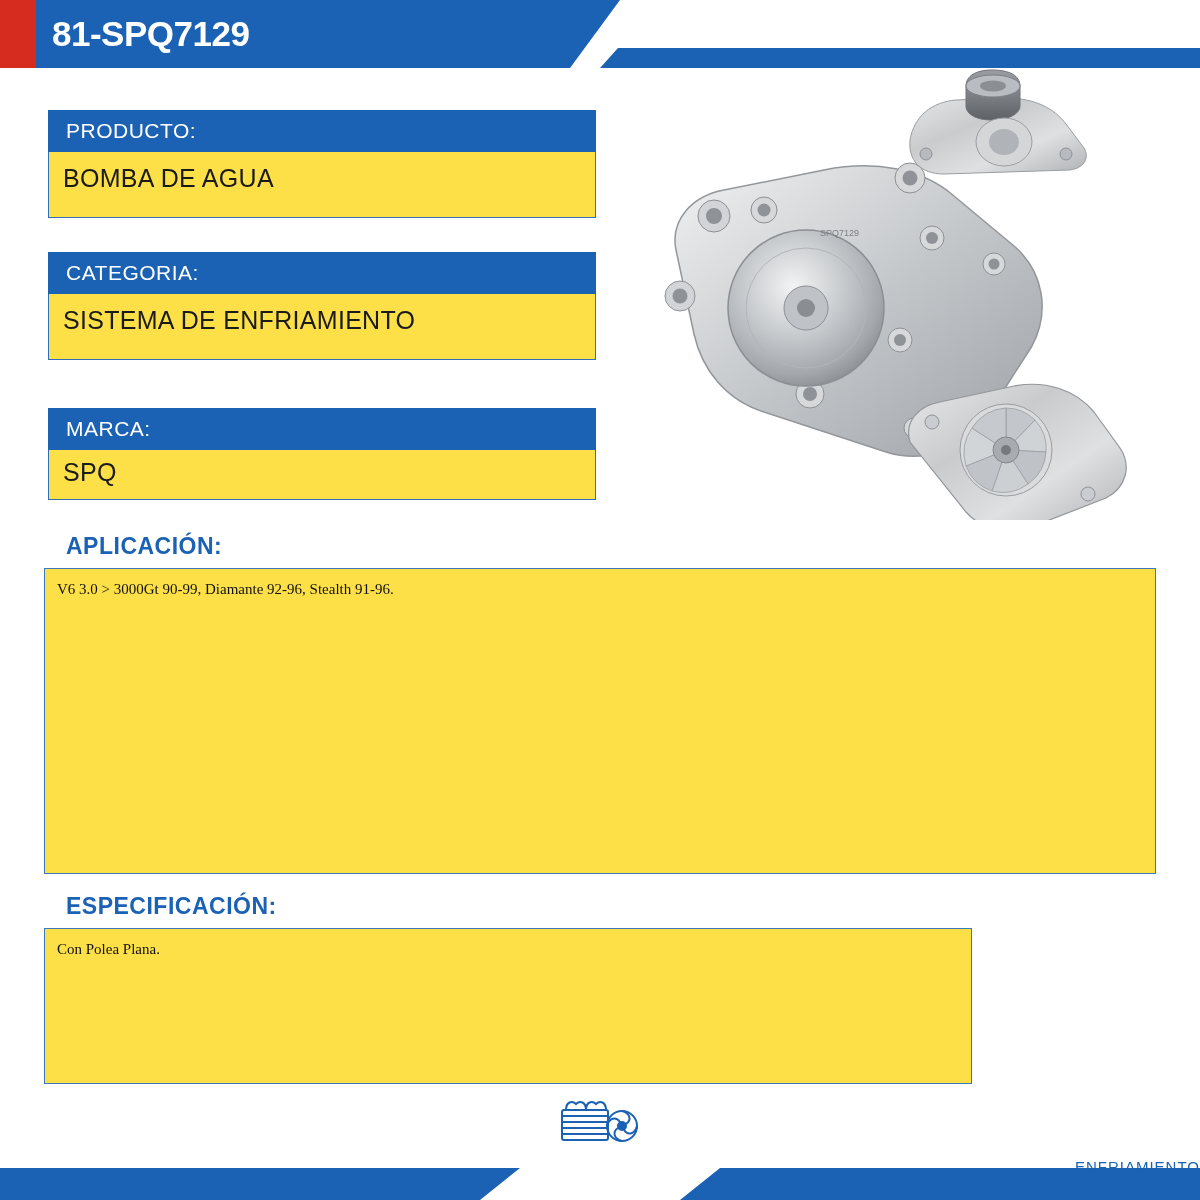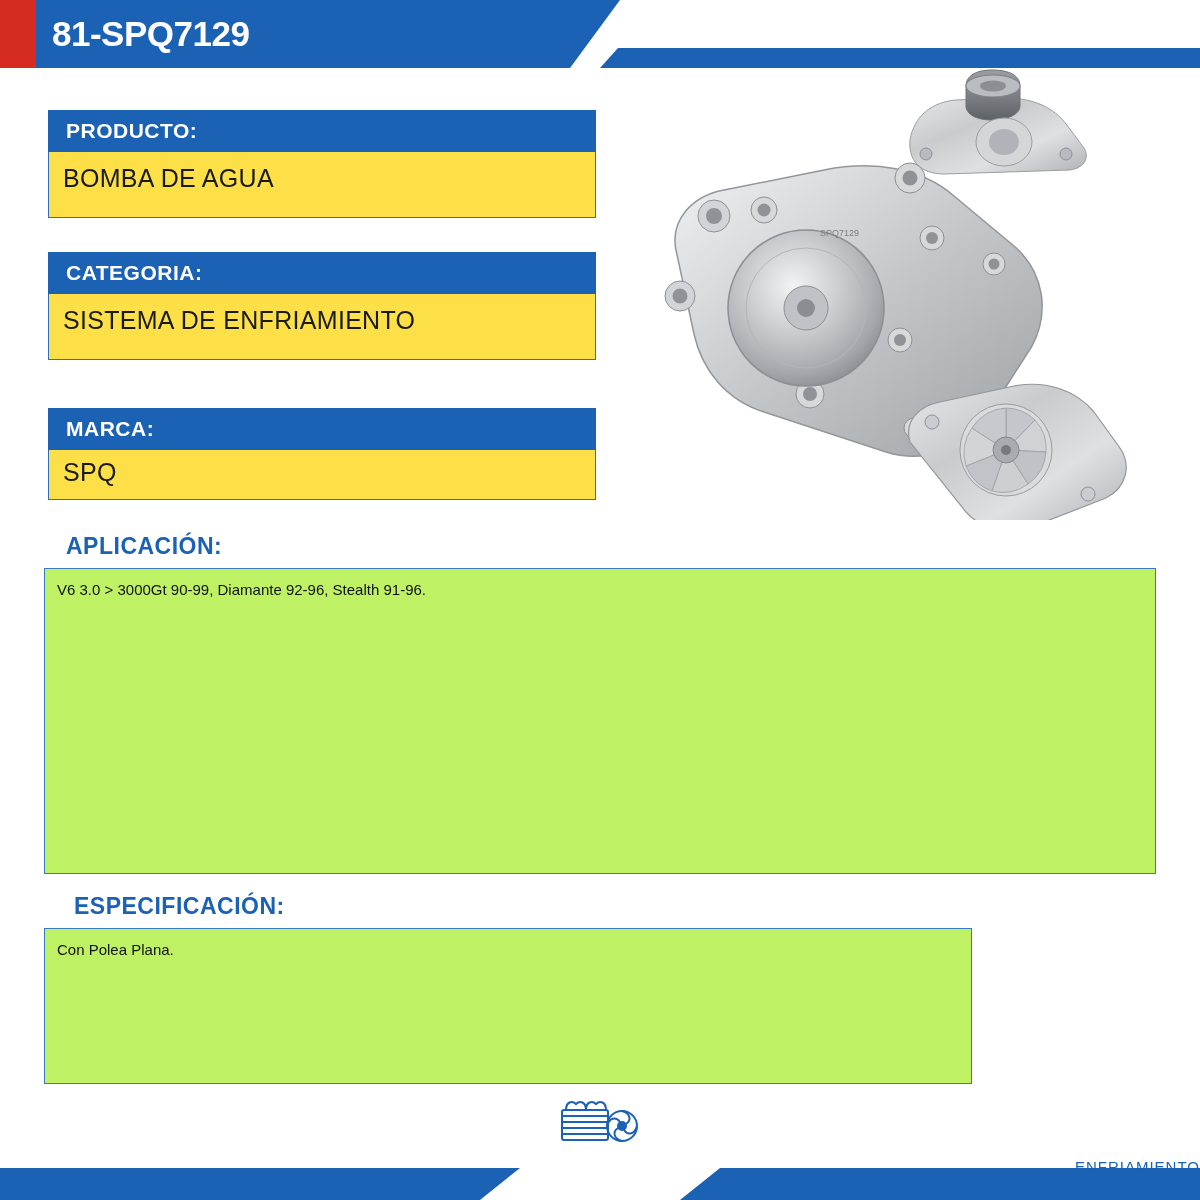--- a/index.html
+++ b/index.html
@@ -31,21 +31,21 @@
   }
   .header-title {
     position: absolute; left: 52px; top: 14px;
     color: #ffffff; font-size: 35px; font-weight: bold; letter-spacing: -0.5px;
   }
 
   
   .field { position: absolute; left: 48px; width: 548px; }
   .field-label {
     background: #1b61b4; color: #fff;
-    font-size: 21px; font-weight: bold; letter-spacing: 0.5px;
+    font-size: 21px; font-weight: normal; letter-spacing: 0.5px;
     padding: 9px 0 9px 18px;
   }
   .field-value-box {
     border: 1px solid #2f6fb8; border-top: none;
     background: #fde047;
     padding: 12px 0 0 14px;
   }
   .field-value {
     font-size: 25px; color: #1a1a1a; letter-spacing: 0.3px;
   }
@@ -56,26 +56,27 @@
   #field-categoria .field-value-box { height: 66px; }
   #field-marca { top: 408px; }
   #field-marca .field-value-box { height: 50px; padding-top: 8px; }
 
   
   .section-heading {
     position: absolute;
     color: #1b61b4; font-size: 23px; font-weight: bold; letter-spacing: 0.5px;
   }
   #heading-aplicacion { left: 66px; top: 533px; }
-  #heading-especificacion { left: 66px; top: 893px; margin-left: 8px; }
+  #heading-especificacion { left: 66px; top: 893px; }
 
   
   .text-box {
-    position: absolute; border: 1px solid #3b79bd; background: #bef264;
+    position: absolute; border: 1px solid #3b79bd; background: #fde047;
     padding: 10px 0 0 12px;
+    font-family: Liberation Serif, serif;
   }
   #box-aplicacion { left: 44px; top: 568px; width: 1112px; height: 306px; }
   #box-especificacion { left: 44px; top: 928px; width: 928px; height: 156px; }
   .box-text { font-size: 15px; color: #111; line-height: 1.4; }
 
   
   .product-art {
     position: absolute; left: 614px; top: 50px; width: 560px; height: 470px;
   }
   .footer-bar-left {

